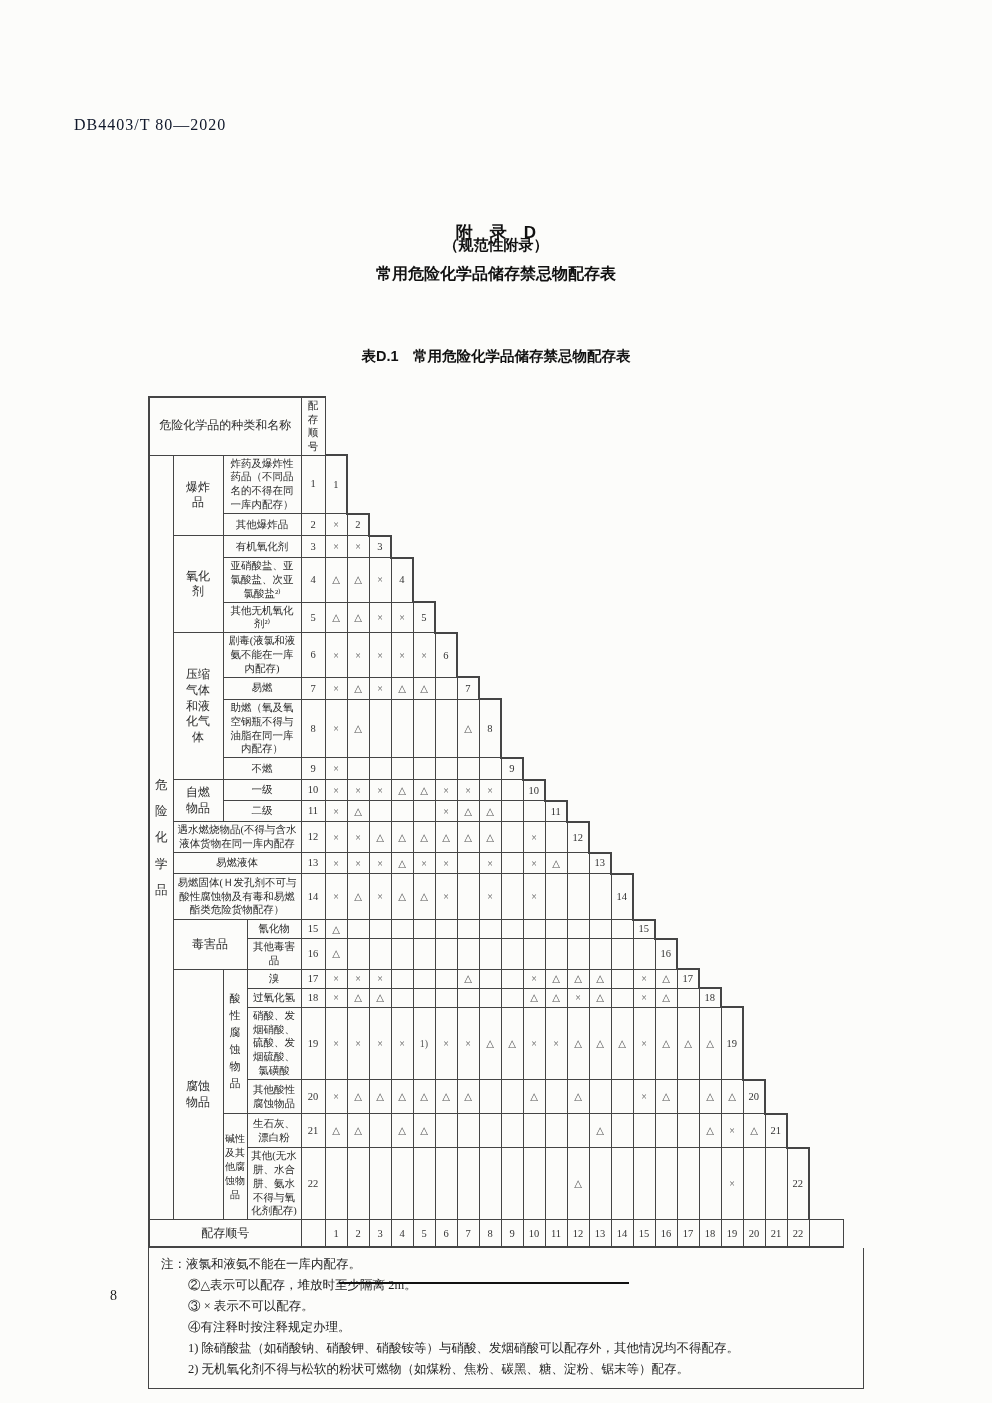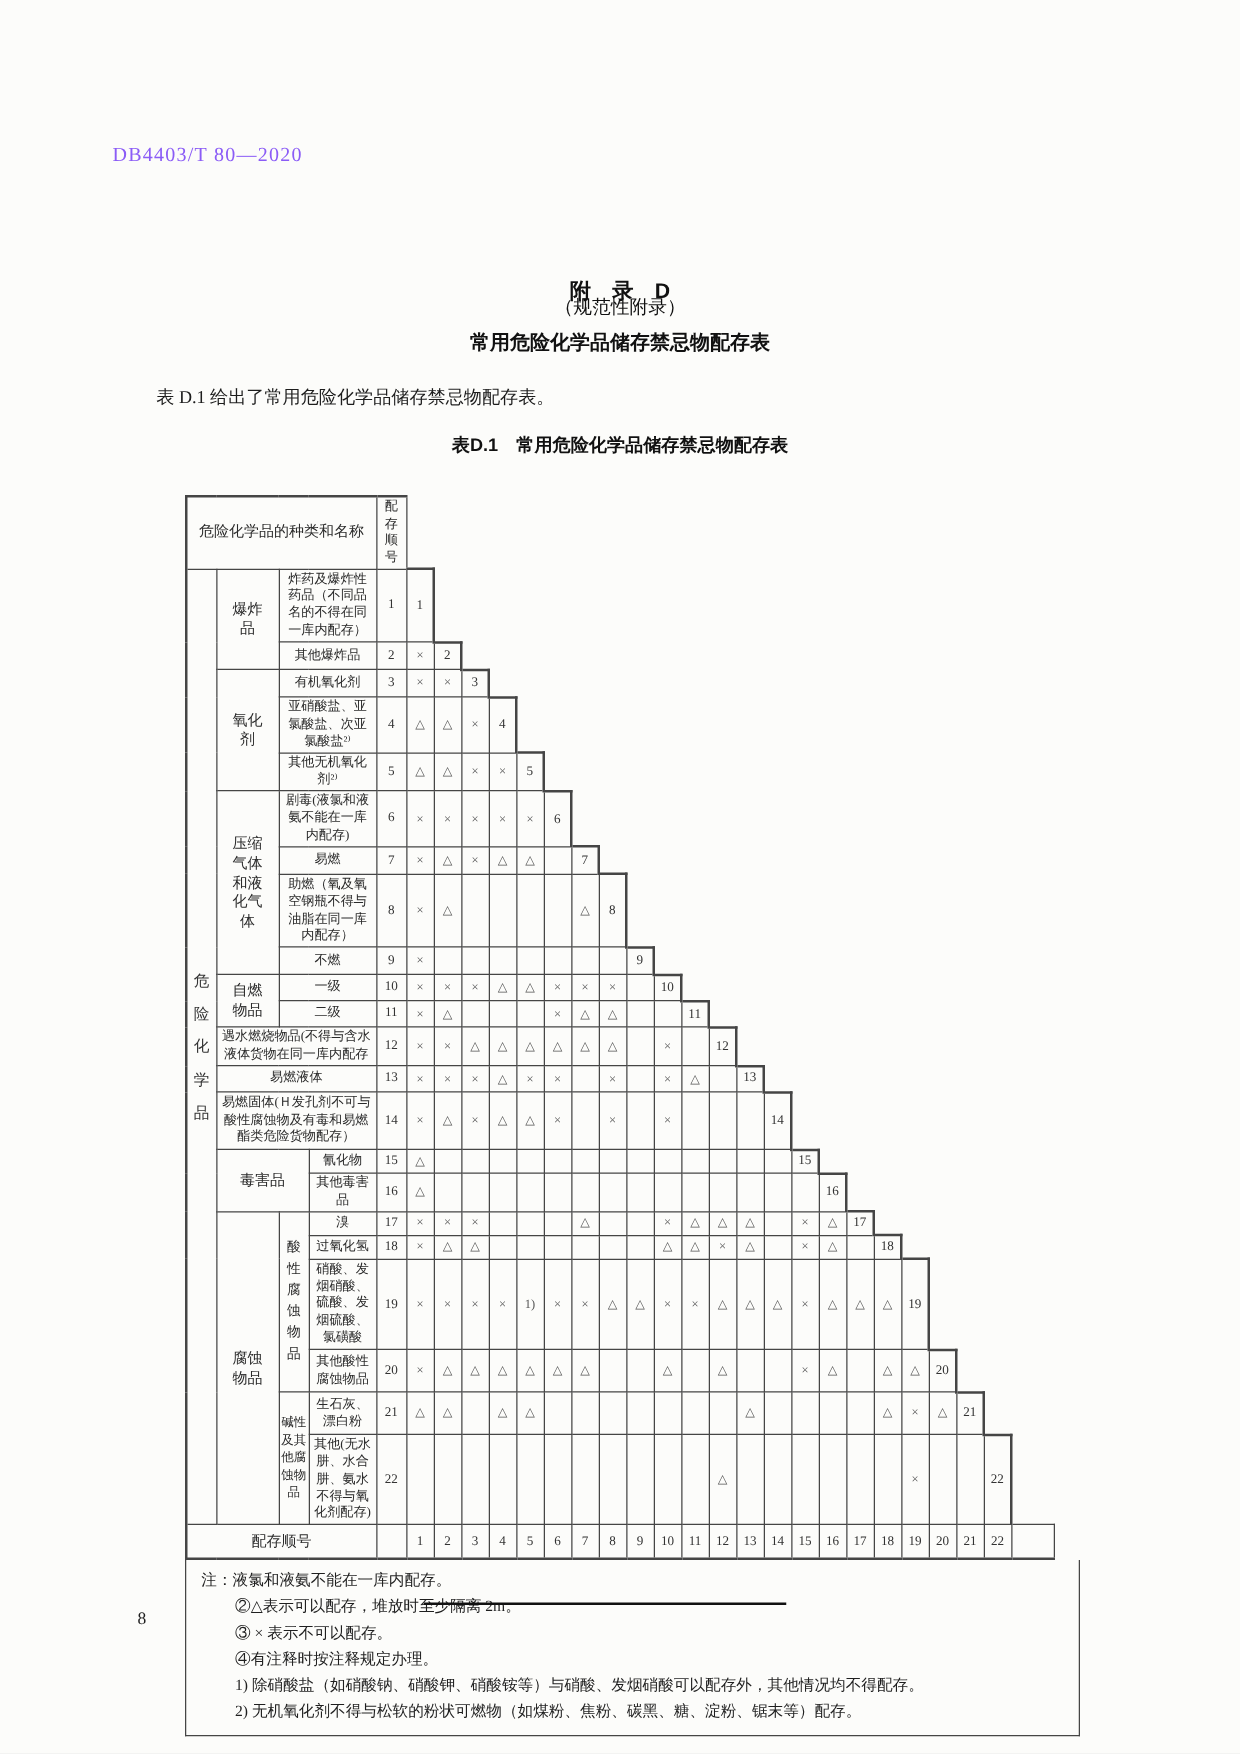--- a/index.html
+++ b/index.html
@@ -1,22 +1,22 @@
 <!DOCTYPE html>
 <html><head>
 <meta charset="utf-8">
 <style>
   html,body{margin:0;padding:0;background:#e8e8e6;}
   .page{position:relative;width:992px;height:1403px;background:#fcfcfa;
         font-family:"Liberation Serif","DejaVu Serif",serif;color:#222;overflow:hidden;}
-  .doc-code{position:absolute;left:90px;top:116px;font-size:16px;letter-spacing:1px;color:#8b5cf6;}
+  .doc-code{position:absolute;left:74px;top:116px;font-size:16px;letter-spacing:1px;color:#0f172a;}
   .t1{position:absolute;left:0;top:205px;width:100%;text-align:center;
       font-family:"Liberation Sans","DejaVu Sans",sans-serif;font-weight:bold;font-size:17px;color:#111;margin-top:16px;}
   .t2{position:absolute;left:0;top:236px;width:100%;text-align:center;
-      font-family:"Liberation Sans","DejaVu Sans",sans-serif;font-weight:normal;font-size:15px;color:#111;}
+      font-family:"Liberation Sans","DejaVu Sans",sans-serif;font-weight:bold;font-size:15px;color:#111;}
   .t3{position:absolute;left:0;top:264px;width:100%;text-align:center;
       font-family:"Liberation Sans","DejaVu Sans",sans-serif;font-weight:bold;font-size:16px;color:#111;}
   .intro{position:absolute;left:125px;top:308px;font-size:14.5px;color:#1d1d1d;}
   .caption{position:absolute;left:0;top:347px;width:100%;text-align:center;
       font-family:"Liberation Sans","DejaVu Sans",sans-serif;font-weight:bold;font-size:14.5px;color:#111;}
   .table-wrap{position:absolute;left:148px;top:396px;width:697px;}
   table.compat{border-collapse:collapse;table-layout:fixed;width:694px;}
   td{border:1px solid #454545;padding:1px 2px;text-align:center;vertical-align:middle;
      font-size:11px;line-height:1.3;word-break:break-all;color:#2a2a2a;}
   tr.head{height:33px;}
@@ -41,21 +41,20 @@
   .page-num{position:absolute;left:110px;top:1288px;font-size:14px;color:#1d1d1d;}
 </style>
 </head>
 <body>
 
 <div class="page">
   <div class="doc-code">DB4403/T 80—2020</div>
   <div class="t1">附　录　D</div>
   <div class="t2">（规范性附录）</div>
   <div class="t3">常用危险化学品储存禁忌物配存表</div>
-  <div class="intro">表 D.1 给出了常用危险化学品储存禁忌物配存表。</div>
   <div class="caption">表D.1　常用危险化学品储存禁忌物配存表</div>
 
   <div class="table-wrap">
     <table class="compat">
       <colgroup id="cols">
           <col style="width: 24px;">
           <col style="width: 50px;">
           <col style="width: 24px;">
           <col style="width: 54px;">
           <col style="width: 24px;">

